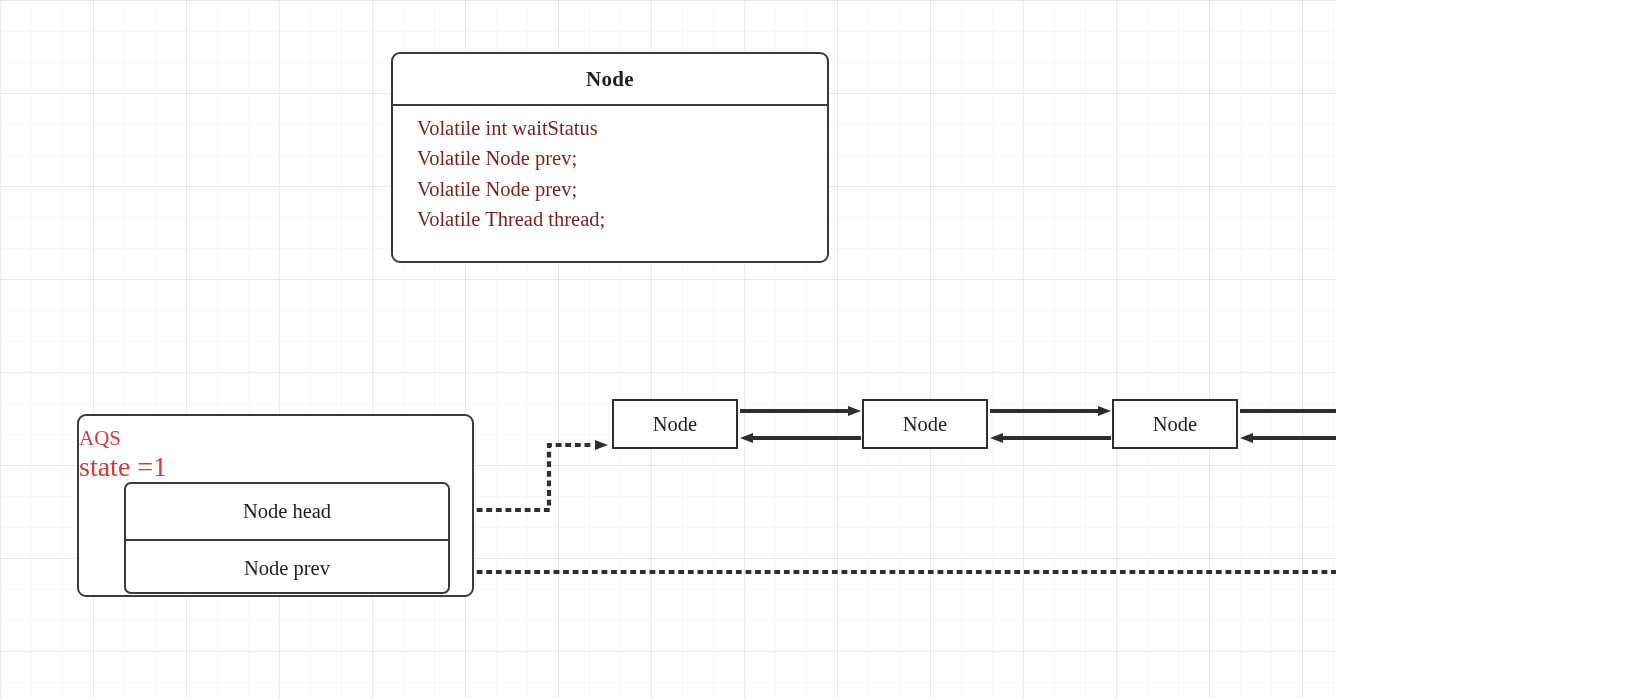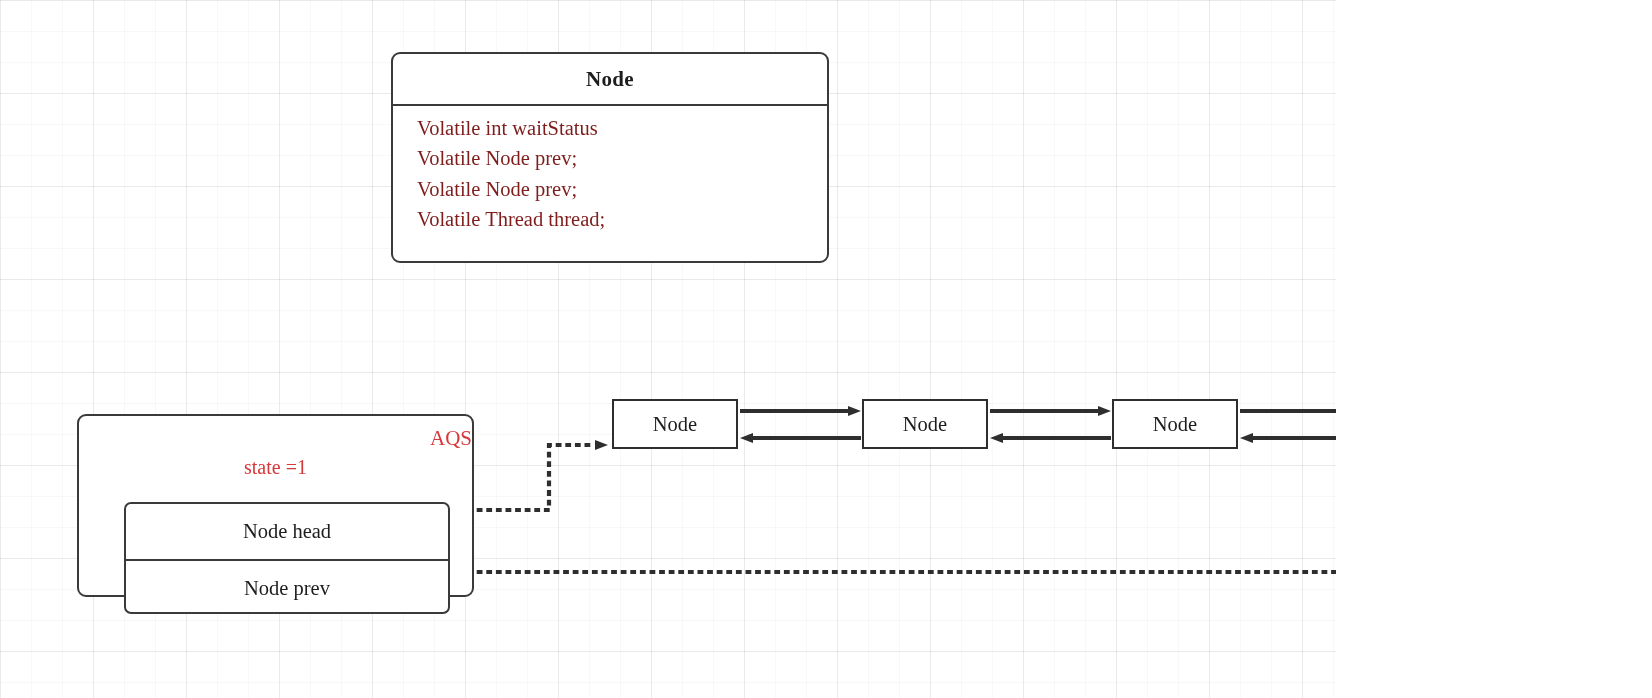--- a/index.html
+++ b/index.html
@@ -71,36 +71,35 @@
     left: 77px;
     top: 414px;
     width: 397px;
     height: 183px;
     box-sizing: border-box;
     background: #ffffff;
     border: 2.4px solid #3a3a3a;
     border-radius: 9px;
   }
   .aqs-title {
-    text-align: right;
+    text-align: left;
     font-size: 21px;
     margin-top: 8px;
     line-height: 29px;
   }
   .aqs-state {
-    text-align: center;
-    font-size: 20px;
+    font-size: 28px;
     line-height: 28px;
   }
 
   
   .fields-box {
     position: absolute;
     left: 124px;
-    top: 502px;
+    top: 482px;
     width: 326px;
     height: 112px;
     box-sizing: border-box;
     background: #ffffff;
     border: 2.4px solid #3a3a3a;
     border-radius: 7px;
   }
   .field-row {
     height: 55px;
     line-height: 55px;

